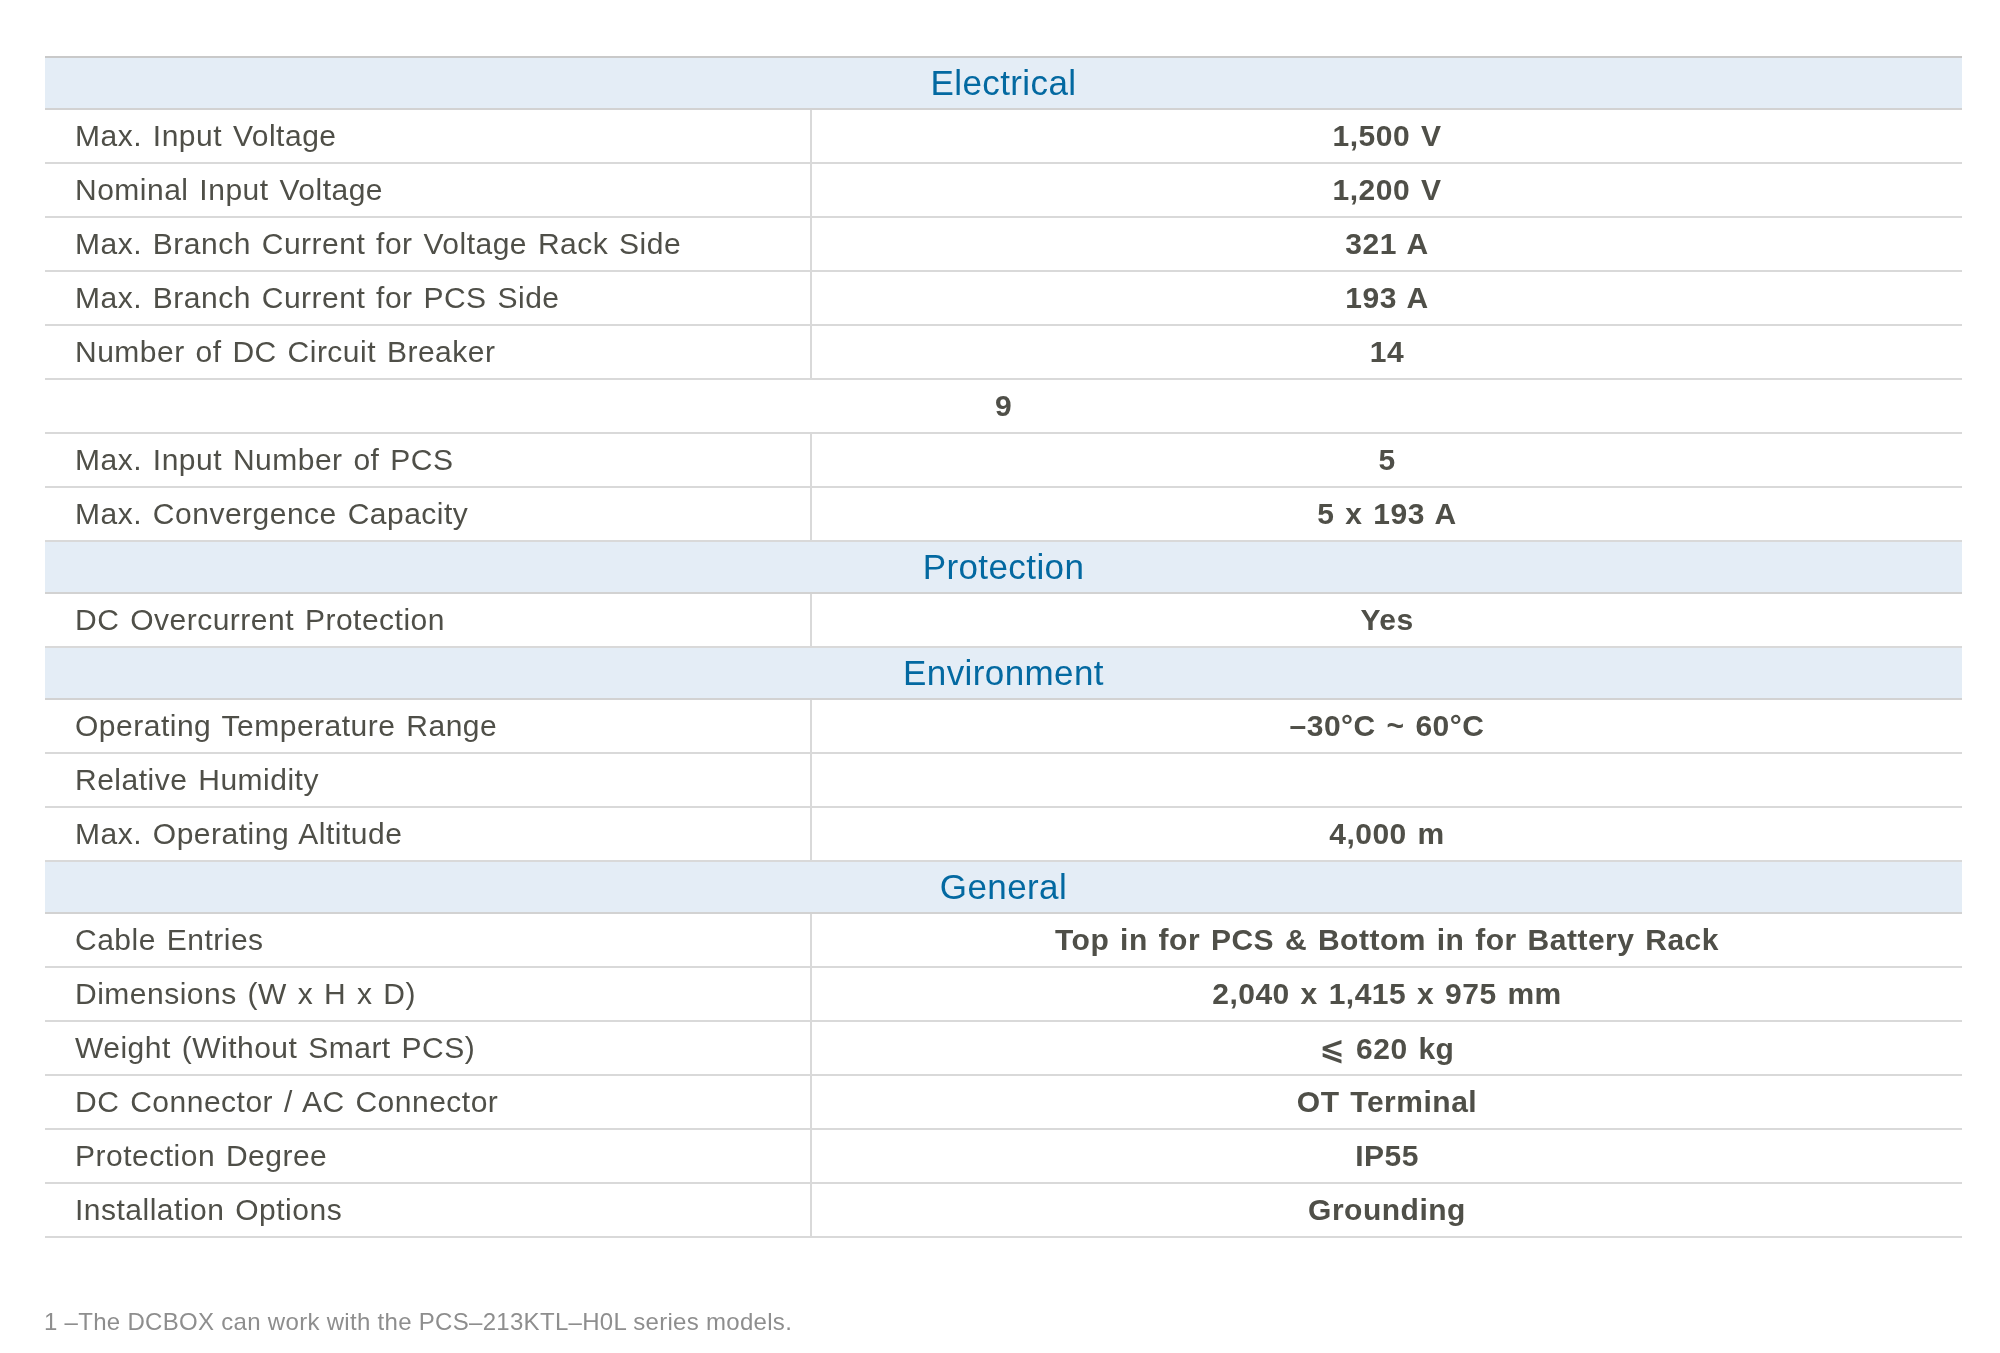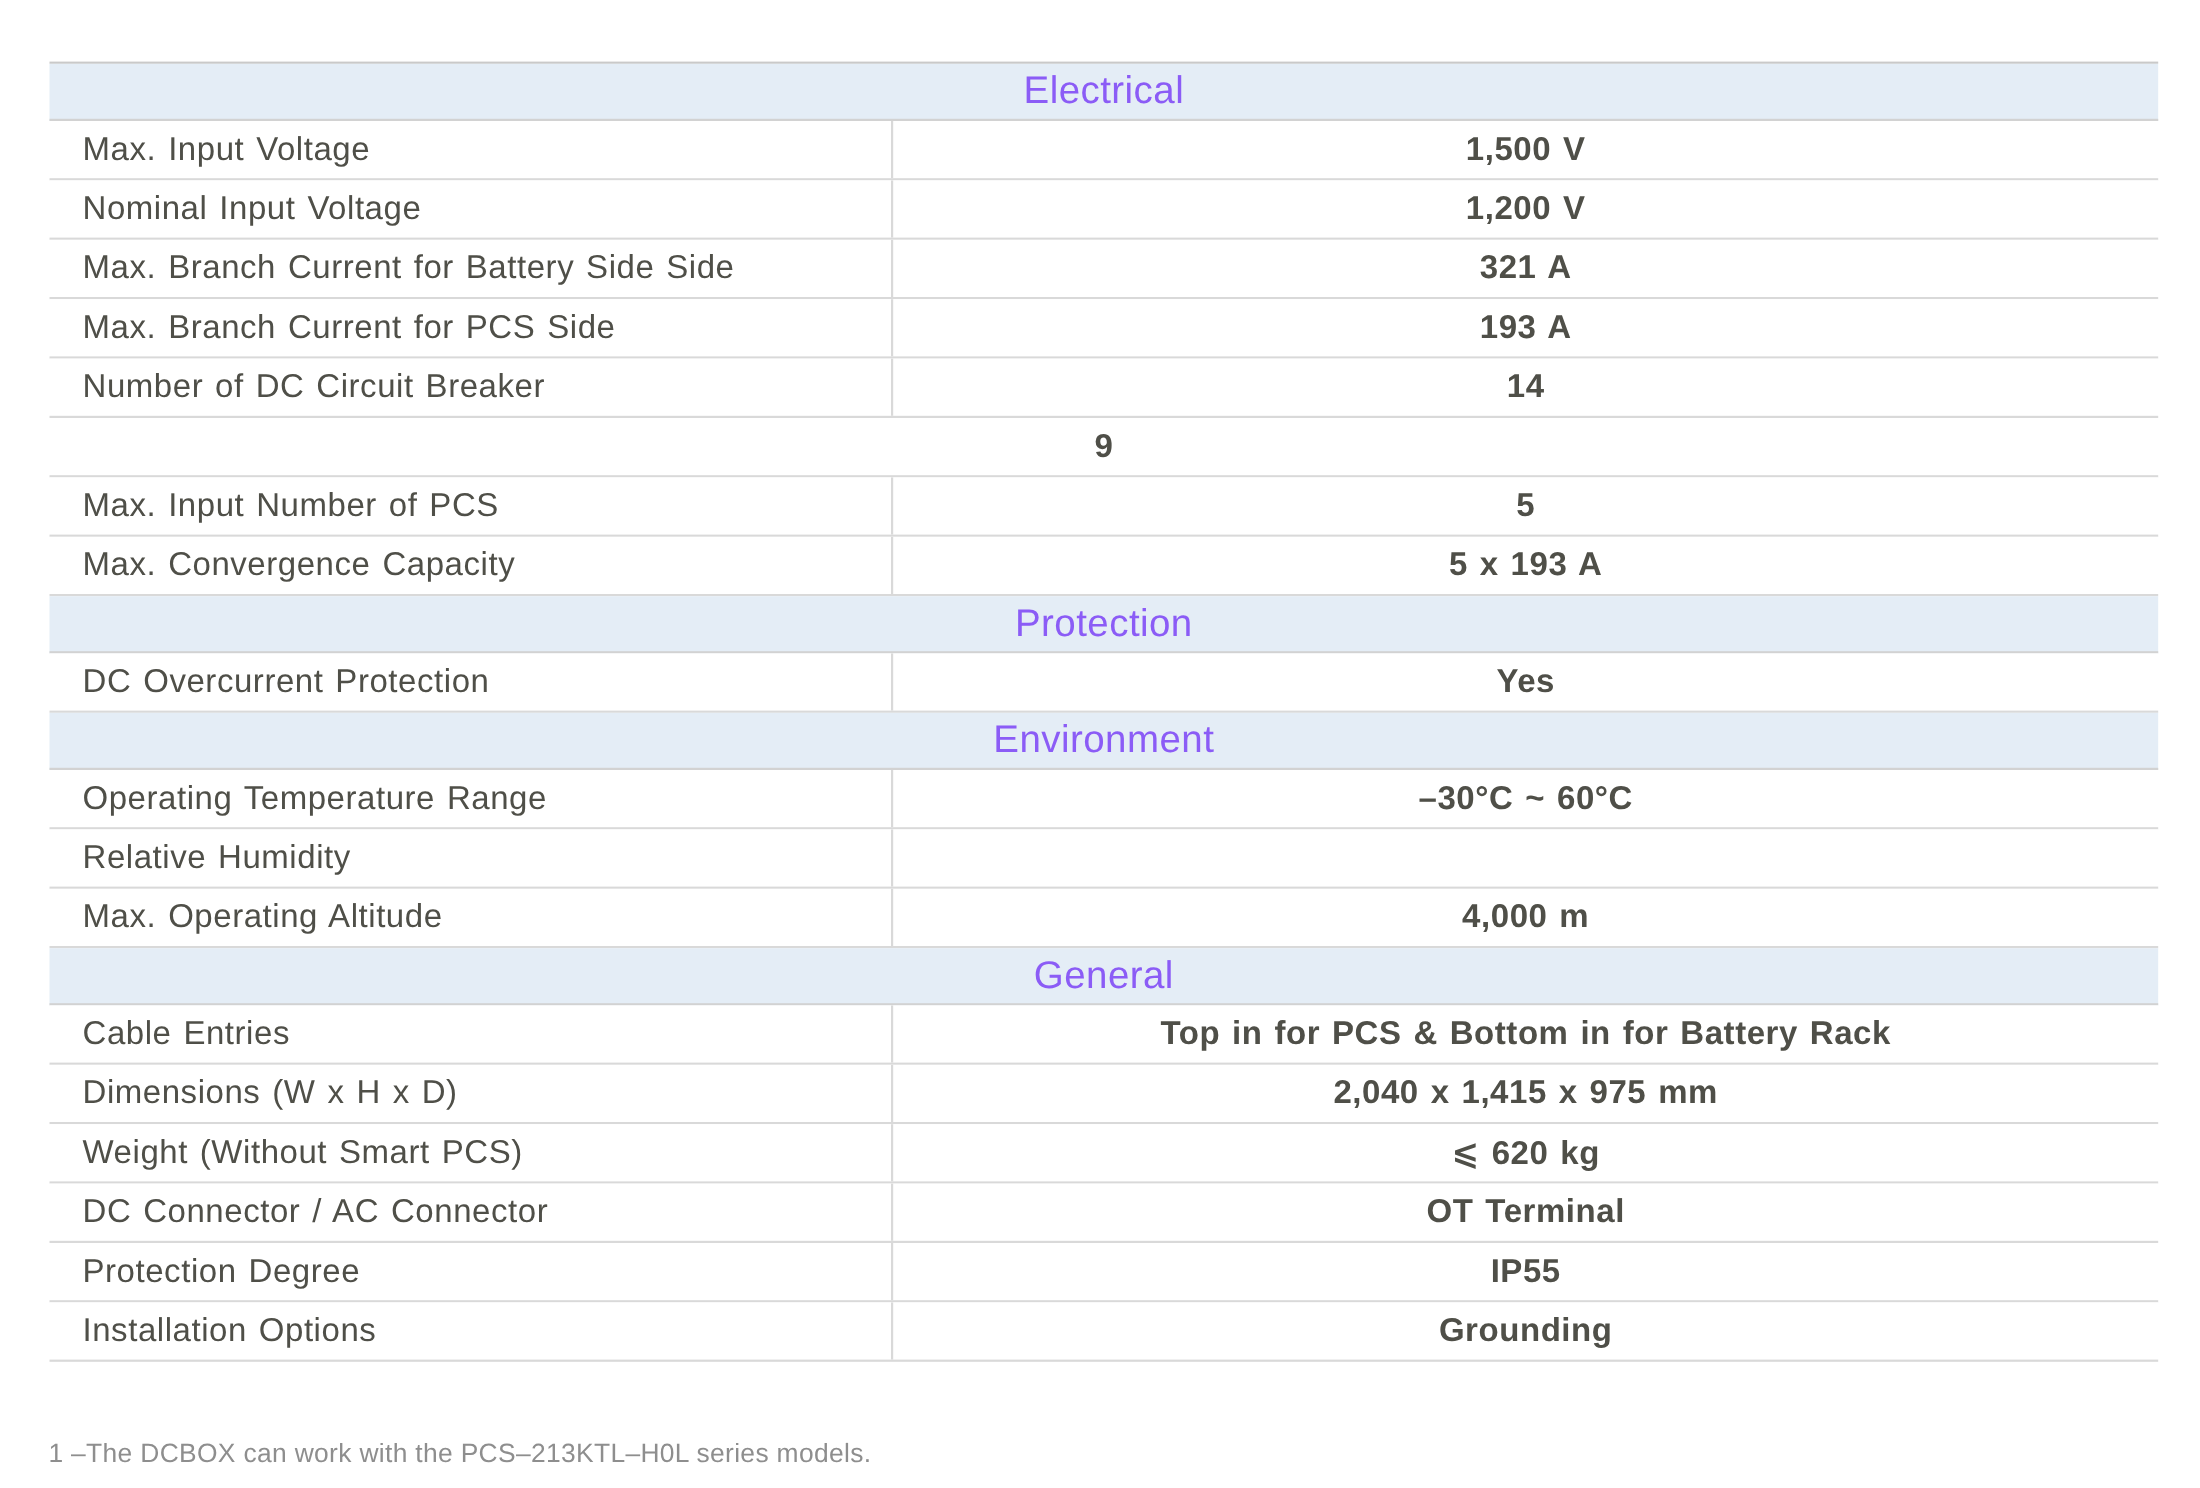--- a/index.html
+++ b/index.html
@@ -20,21 +20,21 @@
     border-top: 2px solid #c9c9c9;
   }
   .section-header {
     height: 52px;
     background: #e4edf6;
     display: flex;
     align-items: center;
     justify-content: center;
     font-size: 35px;
     letter-spacing: 0.4px;
-    color: #8b5cf6;
+    color: #0369a1;
     border-bottom: 2px solid #d2d2d2;
   }
   .spec-row {
     height: 54px;
     display: flex;
     background: #ffffff;
     border-bottom: 2px solid #d9d9d9;
   }
   .spec-label {
     width: 767px;
@@ -75,21 +75,21 @@
     <div class="section-header">Electrical</div>
     <div class="spec-row">
       <div class="spec-label">Max. Input Voltage</div>
       <div class="spec-value">1,500 V</div>
     </div>
     <div class="spec-row">
       <div class="spec-label">Nominal Input Voltage</div>
       <div class="spec-value">1,200 V</div>
     </div>
     <div class="spec-row">
-      <div class="spec-label">Max. Branch Current for Battery Side Side</div>
+      <div class="spec-label">Max. Branch Current for Voltage Rack Side</div>
       <div class="spec-value">321 A</div>
     </div>
     <div class="spec-row">
       <div class="spec-label">Max. Branch Current for PCS Side</div>
       <div class="spec-value">193 A</div>
     </div>
     <div class="spec-row">
       <div class="spec-label">Number of DC Circuit Breaker</div>
       <div class="spec-value">14</div>
     </div>

